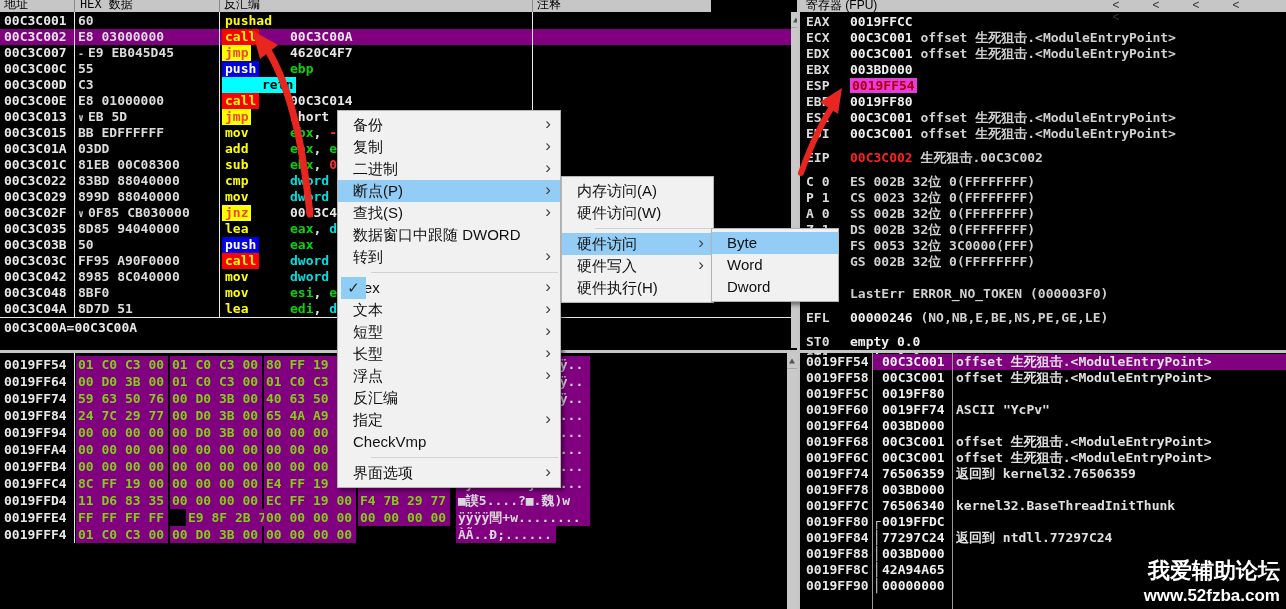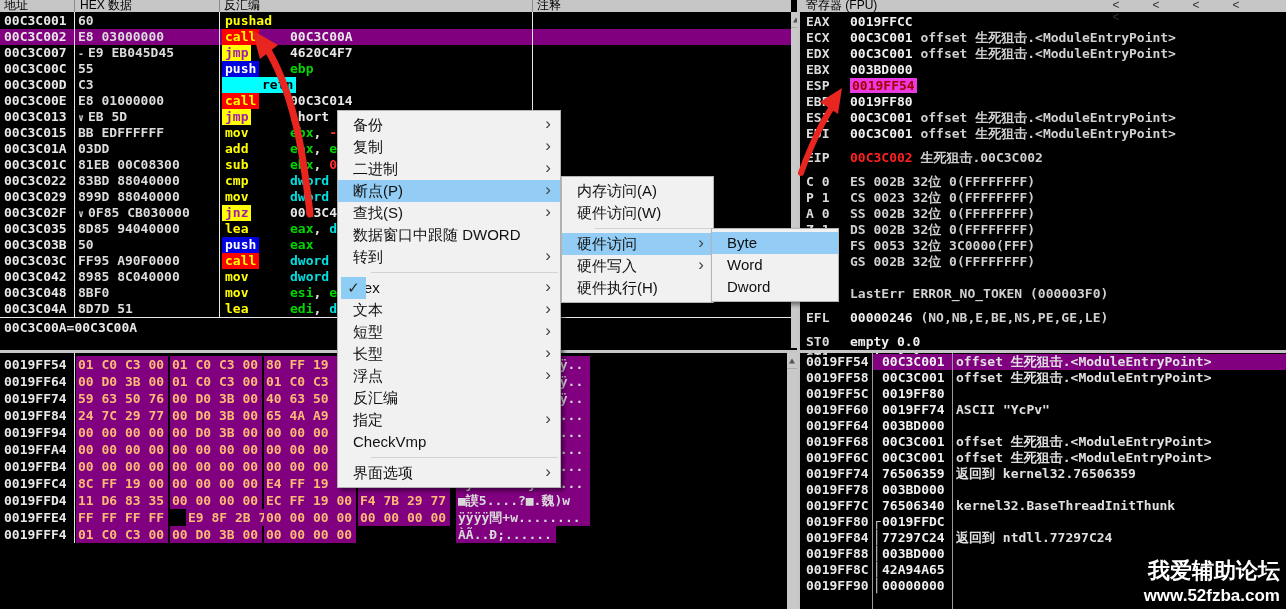--- a/index.html
+++ b/index.html
@@ -14,21 +14,21 @@
   
   #disasm-body{left:0;top:12px;width:791px;height:305px;overflow:hidden;padding-top:1px;}
   .drw{position:relative;height:16px;line-height:16px;white-space:pre;}
   .drw.sel{background:#800080;}
   .da{position:absolute;left:4px;color:#e8e8e8;}
   .dh{position:absolute;left:78px;color:#dcdcdc;}
   .mk{display:inline-block;width:10px;color:#c8c8c8;font-size:10px;}
   .dm{position:absolute;left:222px;padding:0 3px;}
   .m-plain{color:#ffff00;}
   .m-call{background:#ff0000;color:#ffff00;}
-  .m-jmp{background:#ffff00;color:#a21caf;}
+  .m-jmp{background:#ffff00;color:#ef4444;}
   .m-push{background:#0000e0;color:#ffffff;}
   .m-retn{background:#00ffff;color:#000000;padding-left:40px;}
   .dops{position:absolute;left:290px;}
   .c-plain{color:#e8e8e8;} .c-addr{color:#e8e8e8;} .c-reg{color:#00d800;}
   .c-mem{color:#00e0e0;} .c-const{color:#ff3030;}
   .vline{position:absolute;width:1px;background:#e8e8e8;z-index:3;}
   
   .sbar{background:#c9c9c9;z-index:2;}
   .sbtn{width:100%;height:15px;background:#c9c9c9;border-bottom:1px solid #aaa;position:relative;}
   .tri-up{position:absolute;left:50%;top:50%;transform:translate(-50%,-50%);width:0;height:0;
@@ -36,21 +36,21 @@
   
   #info-line{left:4px;top:320px;color:#e8e8e8;white-space:pre;}
   .wline{position:absolute;height:1px;background:#e8e8e8;}
   
   #hsplit{left:0;top:350px;width:1286px;height:3px;background:#c6c6c6;z-index:4;}
   #vsplit{left:797px;top:0;width:3px;height:609px;background:#c6c6c6;z-index:4;}
   
   #dump-body{left:0;top:353px;width:787px;height:256px;overflow:hidden;padding-top:3px;}
   .dprow{position:relative;height:17px;line-height:17px;white-space:pre;}
   .dpa{position:absolute;left:4px;color:#e8e8e8;}
-  .dpg{position:absolute;width:90px;height:17px;background:#800080;color:#fdba74;padding-left:2px;}
+  .dpg{position:absolute;width:90px;height:17px;background:#800080;color:#84cc16;padding-left:2px;}
   .dpascii{position:absolute;left:456px;height:17px;background:#800080;color:#d8d8d8;
            overflow:hidden;padding-left:2px;}
   
   #reg-body{left:800px;top:12px;width:486px;height:341px;overflow:hidden;padding-top:2px;}
   .rrow{position:relative;height:16px;line-height:16px;white-space:pre;}
   .rgap{height:8px;}
   .rn{display:inline-block;min-width:44px;margin-left:6px;color:#dcdcdc;}
   .rv{color:#f0f0f0;}
   .rv.red{color:#ff2020;}
   .rv.esp{background:#e93ae1;color:#a80000;padding:0 2px;}
@@ -80,21 +80,21 @@
              font-family:"Liberation Sans",sans-serif;}
   #wm1{font-size:22px;font-weight:bold;}
   #wm2{font-size:17px;font-weight:bold;}
   .regtitle-arrow{display:inline-block;width:40px;text-align:center;color:#333;}
 </style>
 </head>
 <body>
 
 <div id="root">
 
-  <div class="abs hdrbar" style="left:0;top:0;width:791px;">
+  <div class="abs hdrbar" style="left:0;top:0;width:711px;font-family:Liberation Mono, monospace;">
     <span class="hdrlbl" style="left:4px">地址</span>
     <span class="hdrlbl" style="left:80px">HEX 数据</span>
     <span class="hdrlbl" style="left:224px">反汇编</span>
     <span class="hdrlbl" style="left:537px">注释</span>
     <span class="hsep" style="left:74px"></span>
     <span class="hsep" style="left:219px"></span>
     <span class="hsep" style="left:532px"></span>
   </div>
 
   <div class="abs" id="disasm-body">

